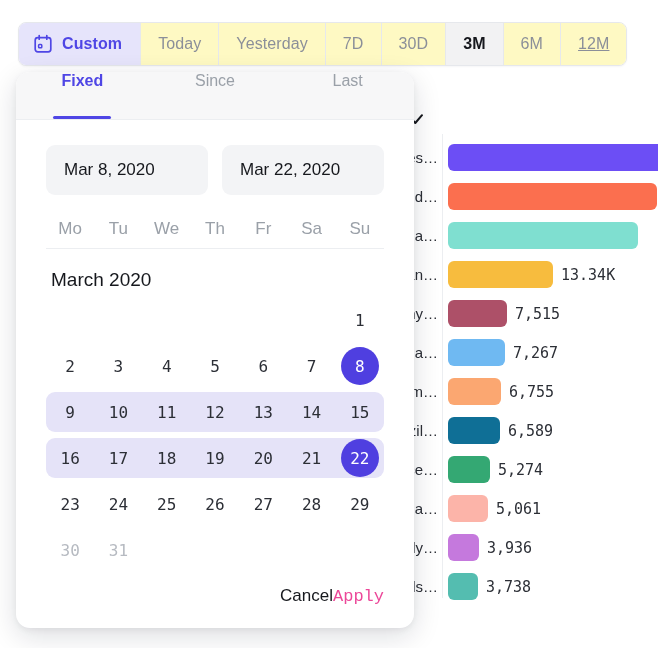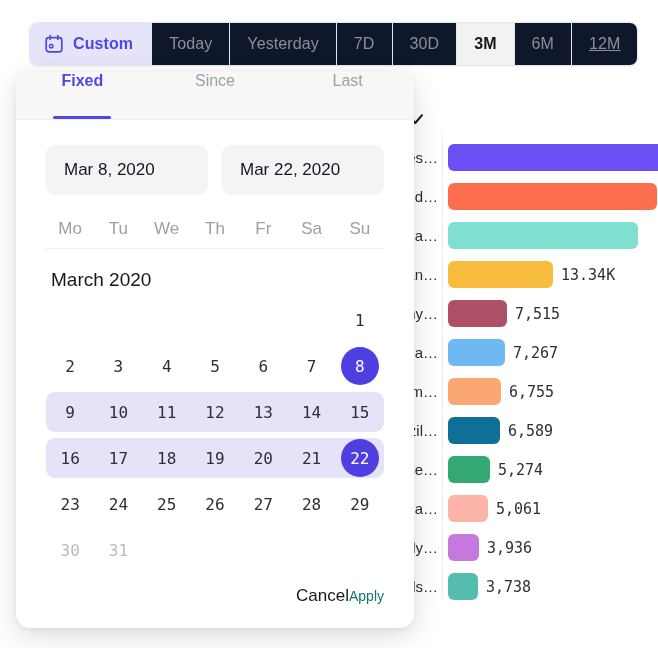--- a/index.html
+++ b/index.html
@@ -15,41 +15,41 @@
   #root {
     position: relative;
     width: 658px;
     height: 648px;
     background: #ffffff;
   }
 
   
   .range-bar {
     position: absolute;
-    left: 29px;
+    left: 18px;
     top: 22px;
     height: 44px;
     display: flex;
     align-items: stretch;
     border: 1px solid #e6e8ec;
     border-radius: 8px;
     background: #ffffff;
     overflow: hidden;
     box-shadow: 0 1px 2px rgba(16,24,40,0.04);
   }
 
   .range-seg {
     display: flex;
     align-items: center;
     justify-content: center;
     gap: 9px;
     padding: 0 17px;
     font-size: 16px;
     color: #8b8f99;
-    background: #0f172a;
+    background: #fef9c3;
     border-right: 1px solid #e6e8ec;
     white-space: nowrap;
     cursor: pointer;
     letter-spacing: 0.1px;
   }
   .range-seg:last-child { border-right: none; text-decoration: underline; }
 
   .range-seg.custom {
     background: #e6e4fb;
     color: #4f46e5;
@@ -198,26 +198,26 @@
   }
   .btn-cancel {
     font-size: 17px;
     color: #16181d;
     background: none;
     border: none;
     cursor: pointer;
     font-family: inherit;
   }
   .btn-apply {
-    font-size: 14px;
-    color: #0f766e;
+    font-size: 17px;
+    color: #ec4899;
     background: none;
     border: none;
     cursor: pointer;
-    font-family: Liberation Sans, sans-serif;
+    font-family: Liberation Mono, monospace;
   }
 
   
   .chart {
     position: absolute;
     left: 395px;
     top: 104px;
     width: 263px;
     height: 500px;
   }

